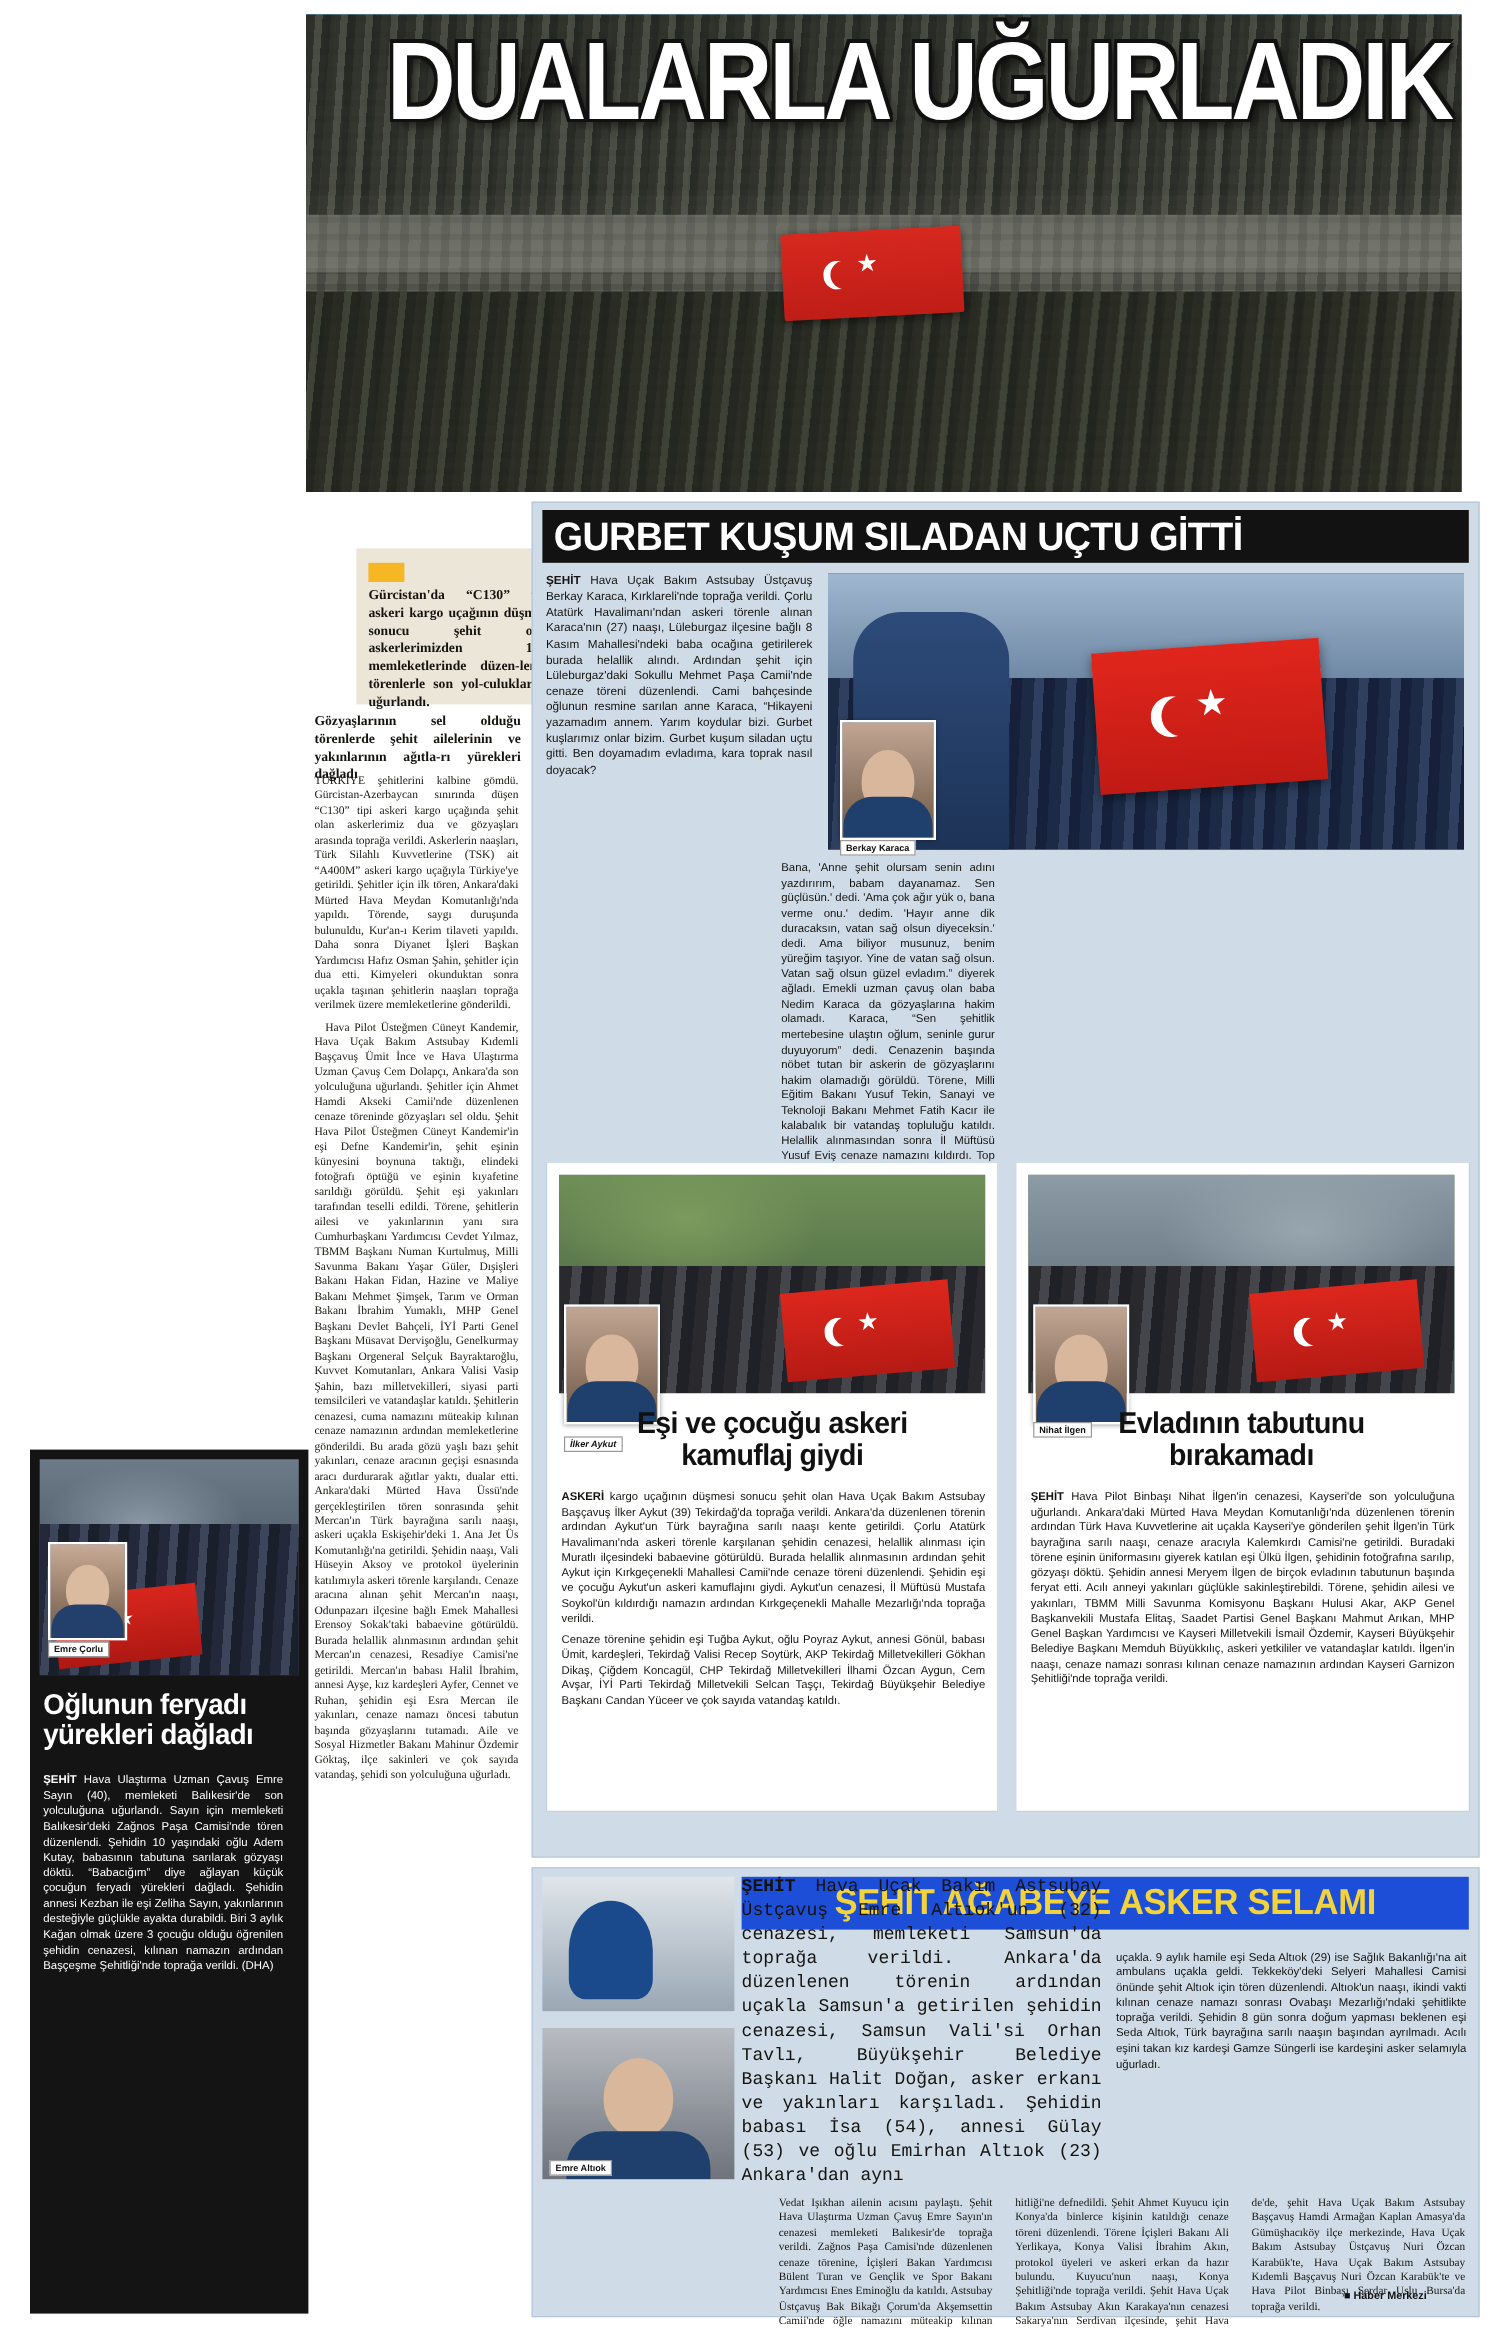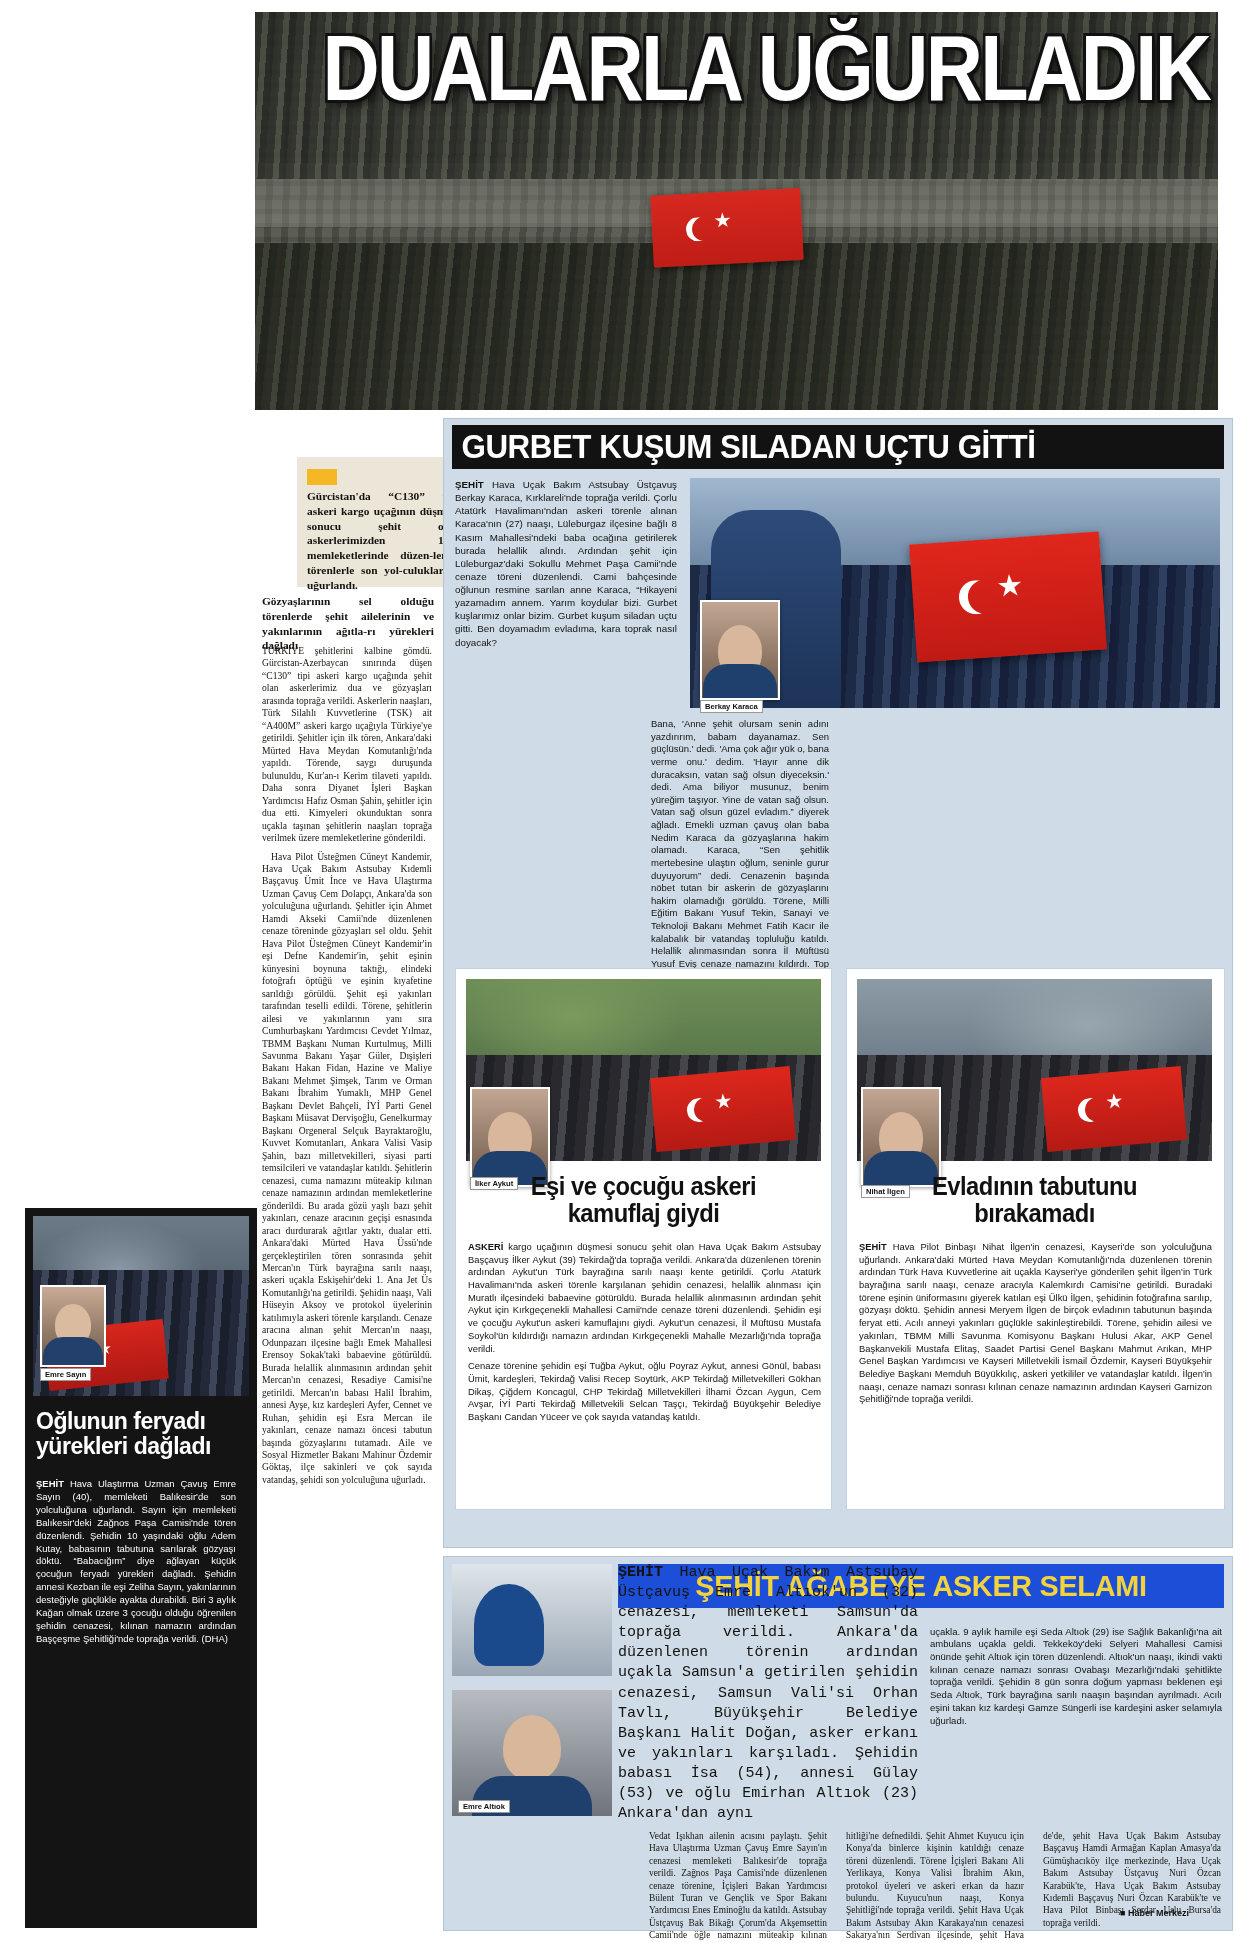--- a/index.html
+++ b/index.html
@@ -438,21 +438,21 @@
   <div class="card card-left">
     <div class="card-photo">
       <div class="cp-bg1"></div>
       <div class="cp-people"></div>
       <div class="cp-flag"></div>
     </div>
     <div class="inset-portrait" style="left:14px;top:118px;">
       <div class="face"></div>
       <div class="torso"></div>
     </div>
-    <div class="inset-name" style="left:14px;top:208px;">İlker Aykut</div>
+    <div class="inset-name" style="left:14px;top:228px;font-style:italic;">İlker Aykut</div>
     <div class="card-title">
       <div>Eşi ve çocuğu askeri</div>
       <div>kamuflaj giydi</div>
     </div>
     <div class="card-cols">
       <div class="card-body">
         <p><span class="b">ASKERİ</span> <span>kargo uçağının düşmesi sonucu şehit olan Hava Uçak Bakım Astsubay Başçavuş İlker Aykut (39) Tekirdağ'da toprağa verildi. Ankara'da düzenlenen törenin ardından Aykut'un Türk bayrağına sarılı naaşı kente getirildi. Çorlu Atatürk Havalimanı'nda askeri törenle karşılanan şehidin cenazesi, helallik alınması için Muratlı ilçesindeki babaevine götürüldü. Burada helallik alınmasının ardından şehit Aykut için Kırkgeçenekli Mahallesi Camii'nde cenaze töreni düzenlendi. Şehidin eşi ve çocuğu Aykut'un askeri kamuflajını giydi. Aykut'un cenazesi, İl Müftüsü Mustafa Soykol'ün kıldırdığı namazın ardından Kırkgeçenekli Mahalle Mezarlığı'nda toprağa verildi.</span></p>
         <p>Cenaze törenine şehidin eşi Tuğba Aykut, oğlu Poyraz Aykut, annesi Gönül, babası Ümit, kardeşleri, Tekirdağ Valisi Recep Soytürk, AKP Tekirdağ Milletvekilleri Gökhan Dikaş, Çiğdem Koncagül, CHP Tekirdağ Milletvekilleri İlhami Özcan Aygun, Cem Avşar, İYİ Parti Tekirdağ Milletvekili Selcan Taşçı, Tekirdağ Büyükşehir Belediye Başkanı Candan Yüceer ve çok sayıda vatandaş katıldı.</p>
       </div>
     </div>
@@ -515,21 +515,21 @@
   <div class="bl-box"></div>
   <div class="bl-photo">
     <div class="blp-bg"></div>
     <div class="blp-crowd"></div>
     <div class="blp-flag"></div>
   </div>
   <div class="bl-inset">
     <div class="face"></div>
     <div class="torso"></div>
   </div>
-  <div class="inset-name" style="left:40px;top:1368px;">Emre Sayın</div>
+  <div class="inset-name" style="left:40px;top:1368px;">Emre Çorlu</div>
   <div class="bl-title">
     <div>Oğlunun feryadı</div>
     <div>yürekleri dağladı</div>
   </div>
   <div class="bl-body">
     <p><span class="lead-lbl">ŞEHİT</span> <span>Hava Ulaştırma Uzman Çavuş Emre Sayın (40), memleketi Balıkesir'de son yolculuğuna uğurlandı. Sayın için memleketi Balıkesir'deki Zağnos Paşa Camisi'nde tören düzenlendi. Şehidin 10 yaşındaki oğlu Adem Kutay, babasının tabutuna sarılarak gözyaşı döktü. “Babacığım” diye ağlayan küçük çocuğun feryadı yürekleri dağladı. Şehidin annesi Kezban ile eşi Zeliha Sayın, yakınlarının desteğiyle güçlükle ayakta durabildi. Biri 3 aylık Kağan olmak üzere 3 çocuğu olduğu öğrenilen şehidin cenazesi, kılınan namazın ardından Başçeşme Şehitliği'nde toprağa verildi. (DHA)</span></p>
   </div>
 
 </div>
 

